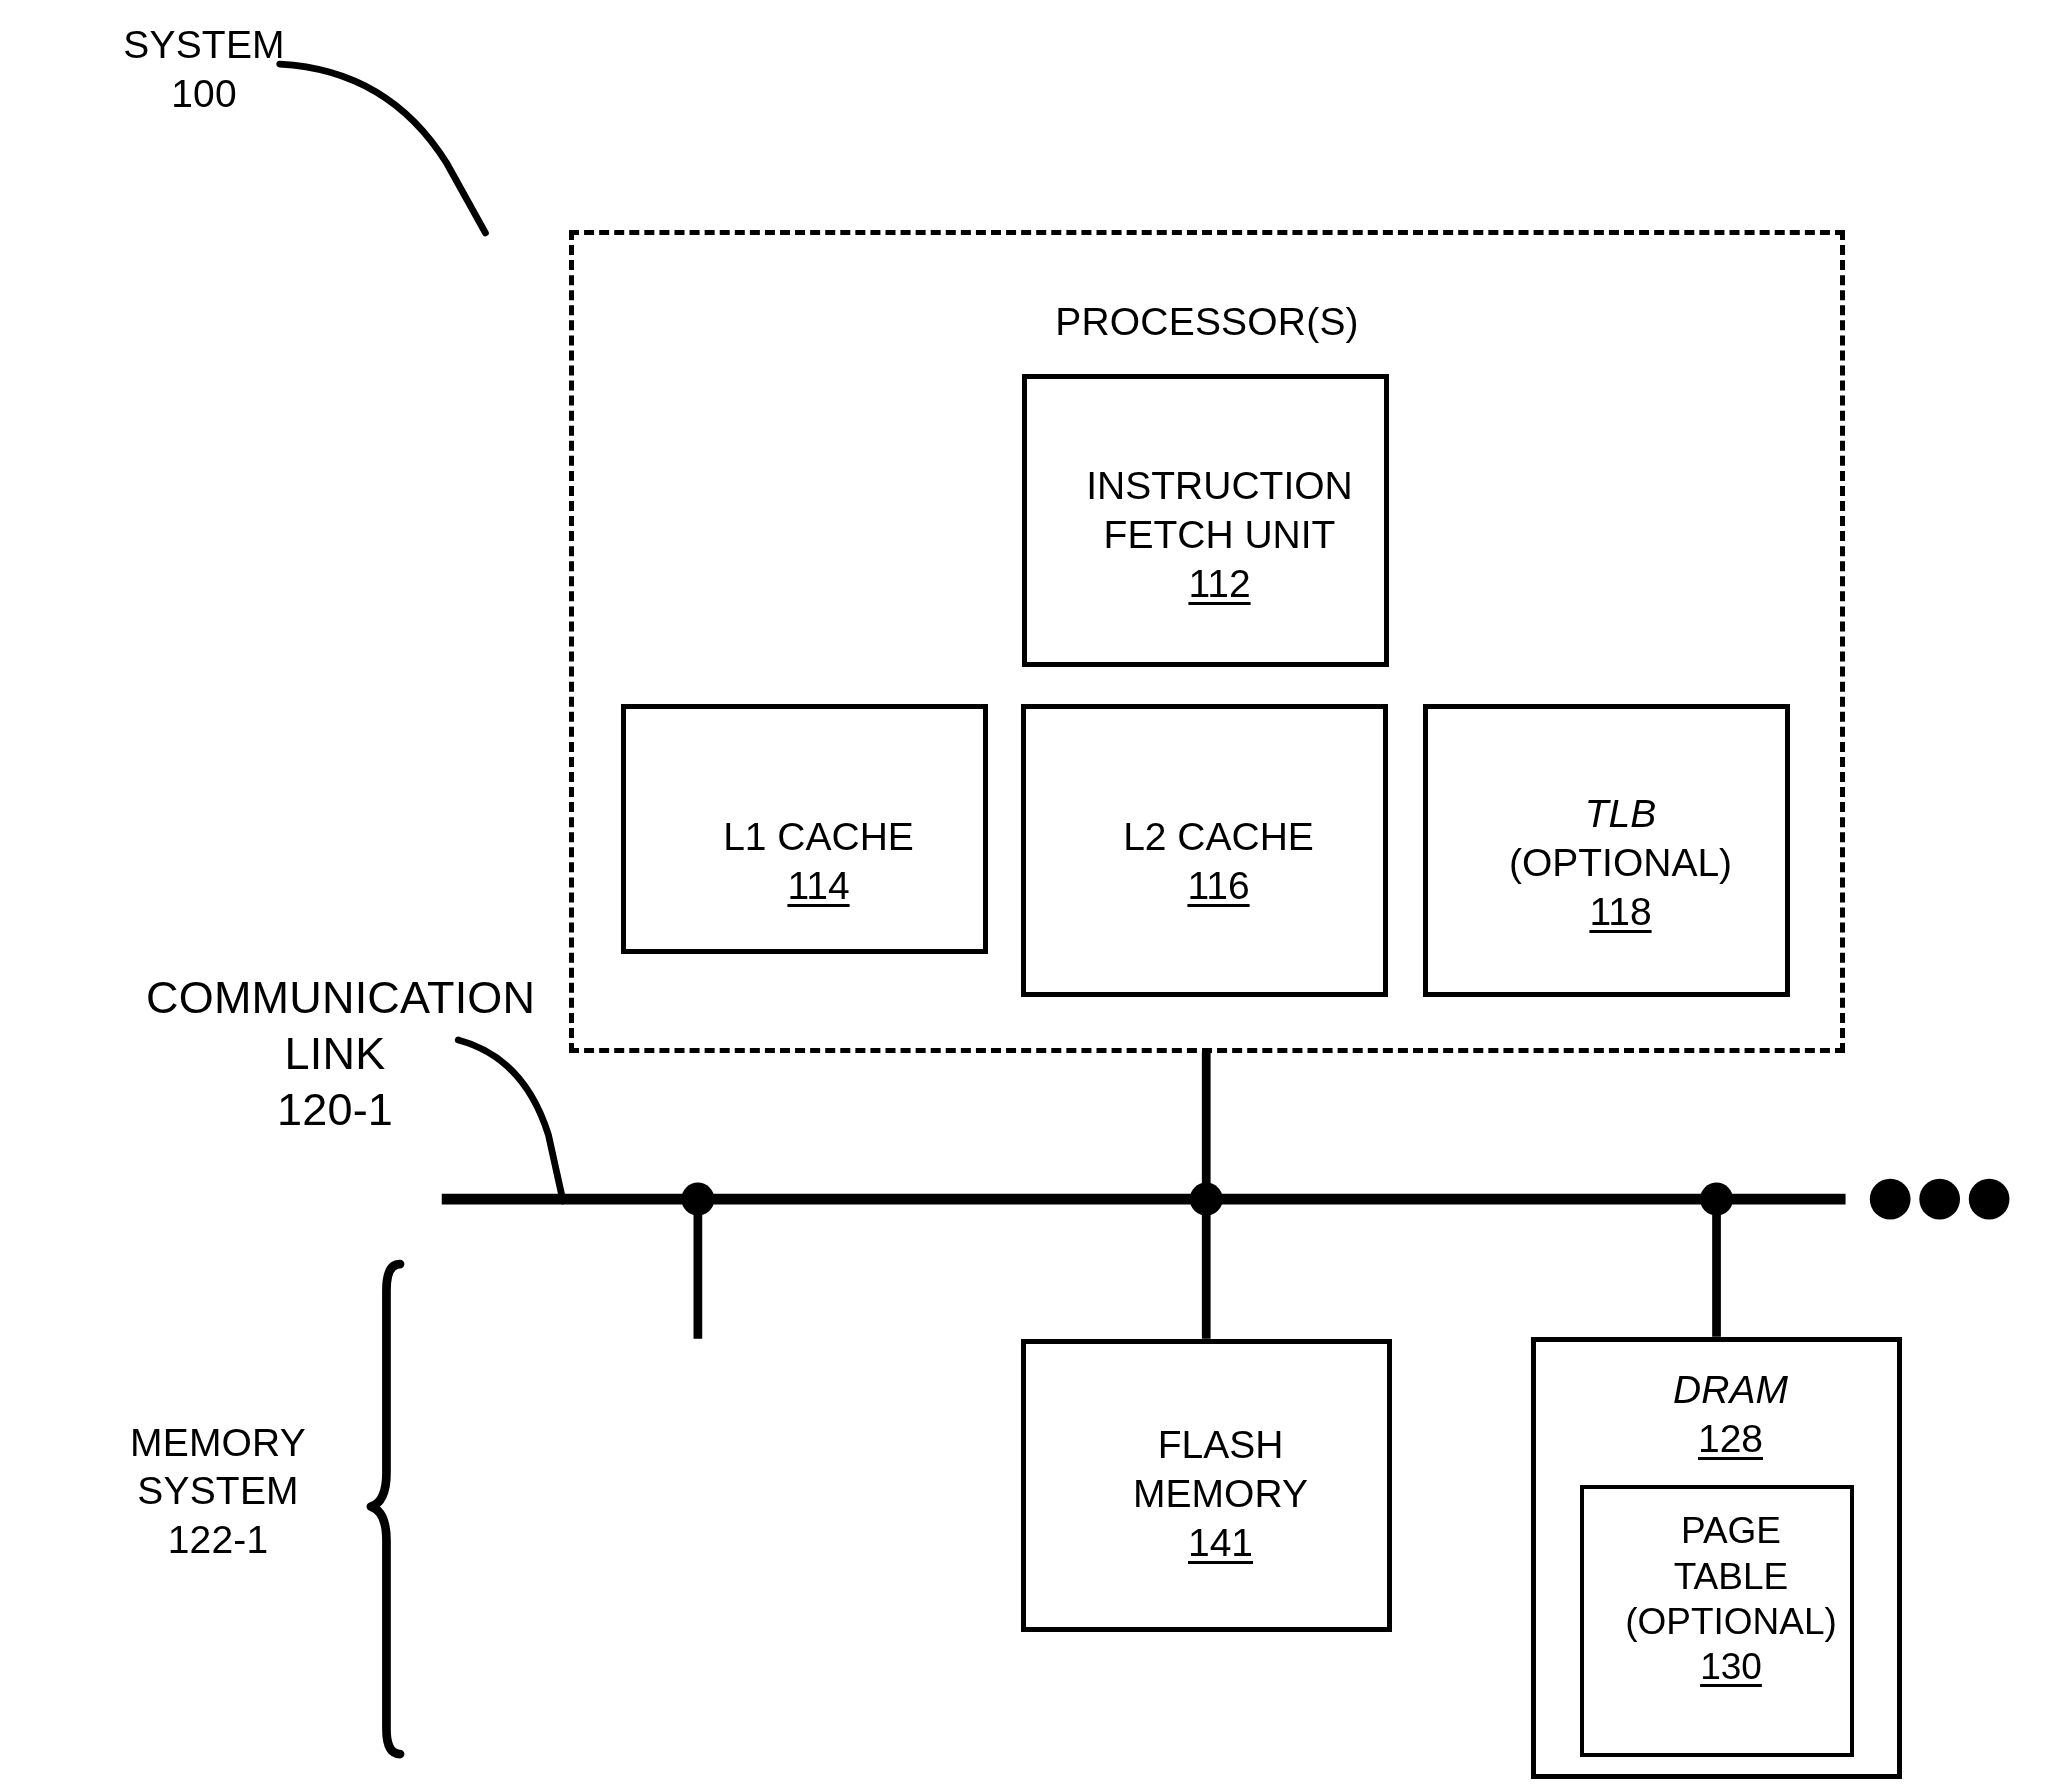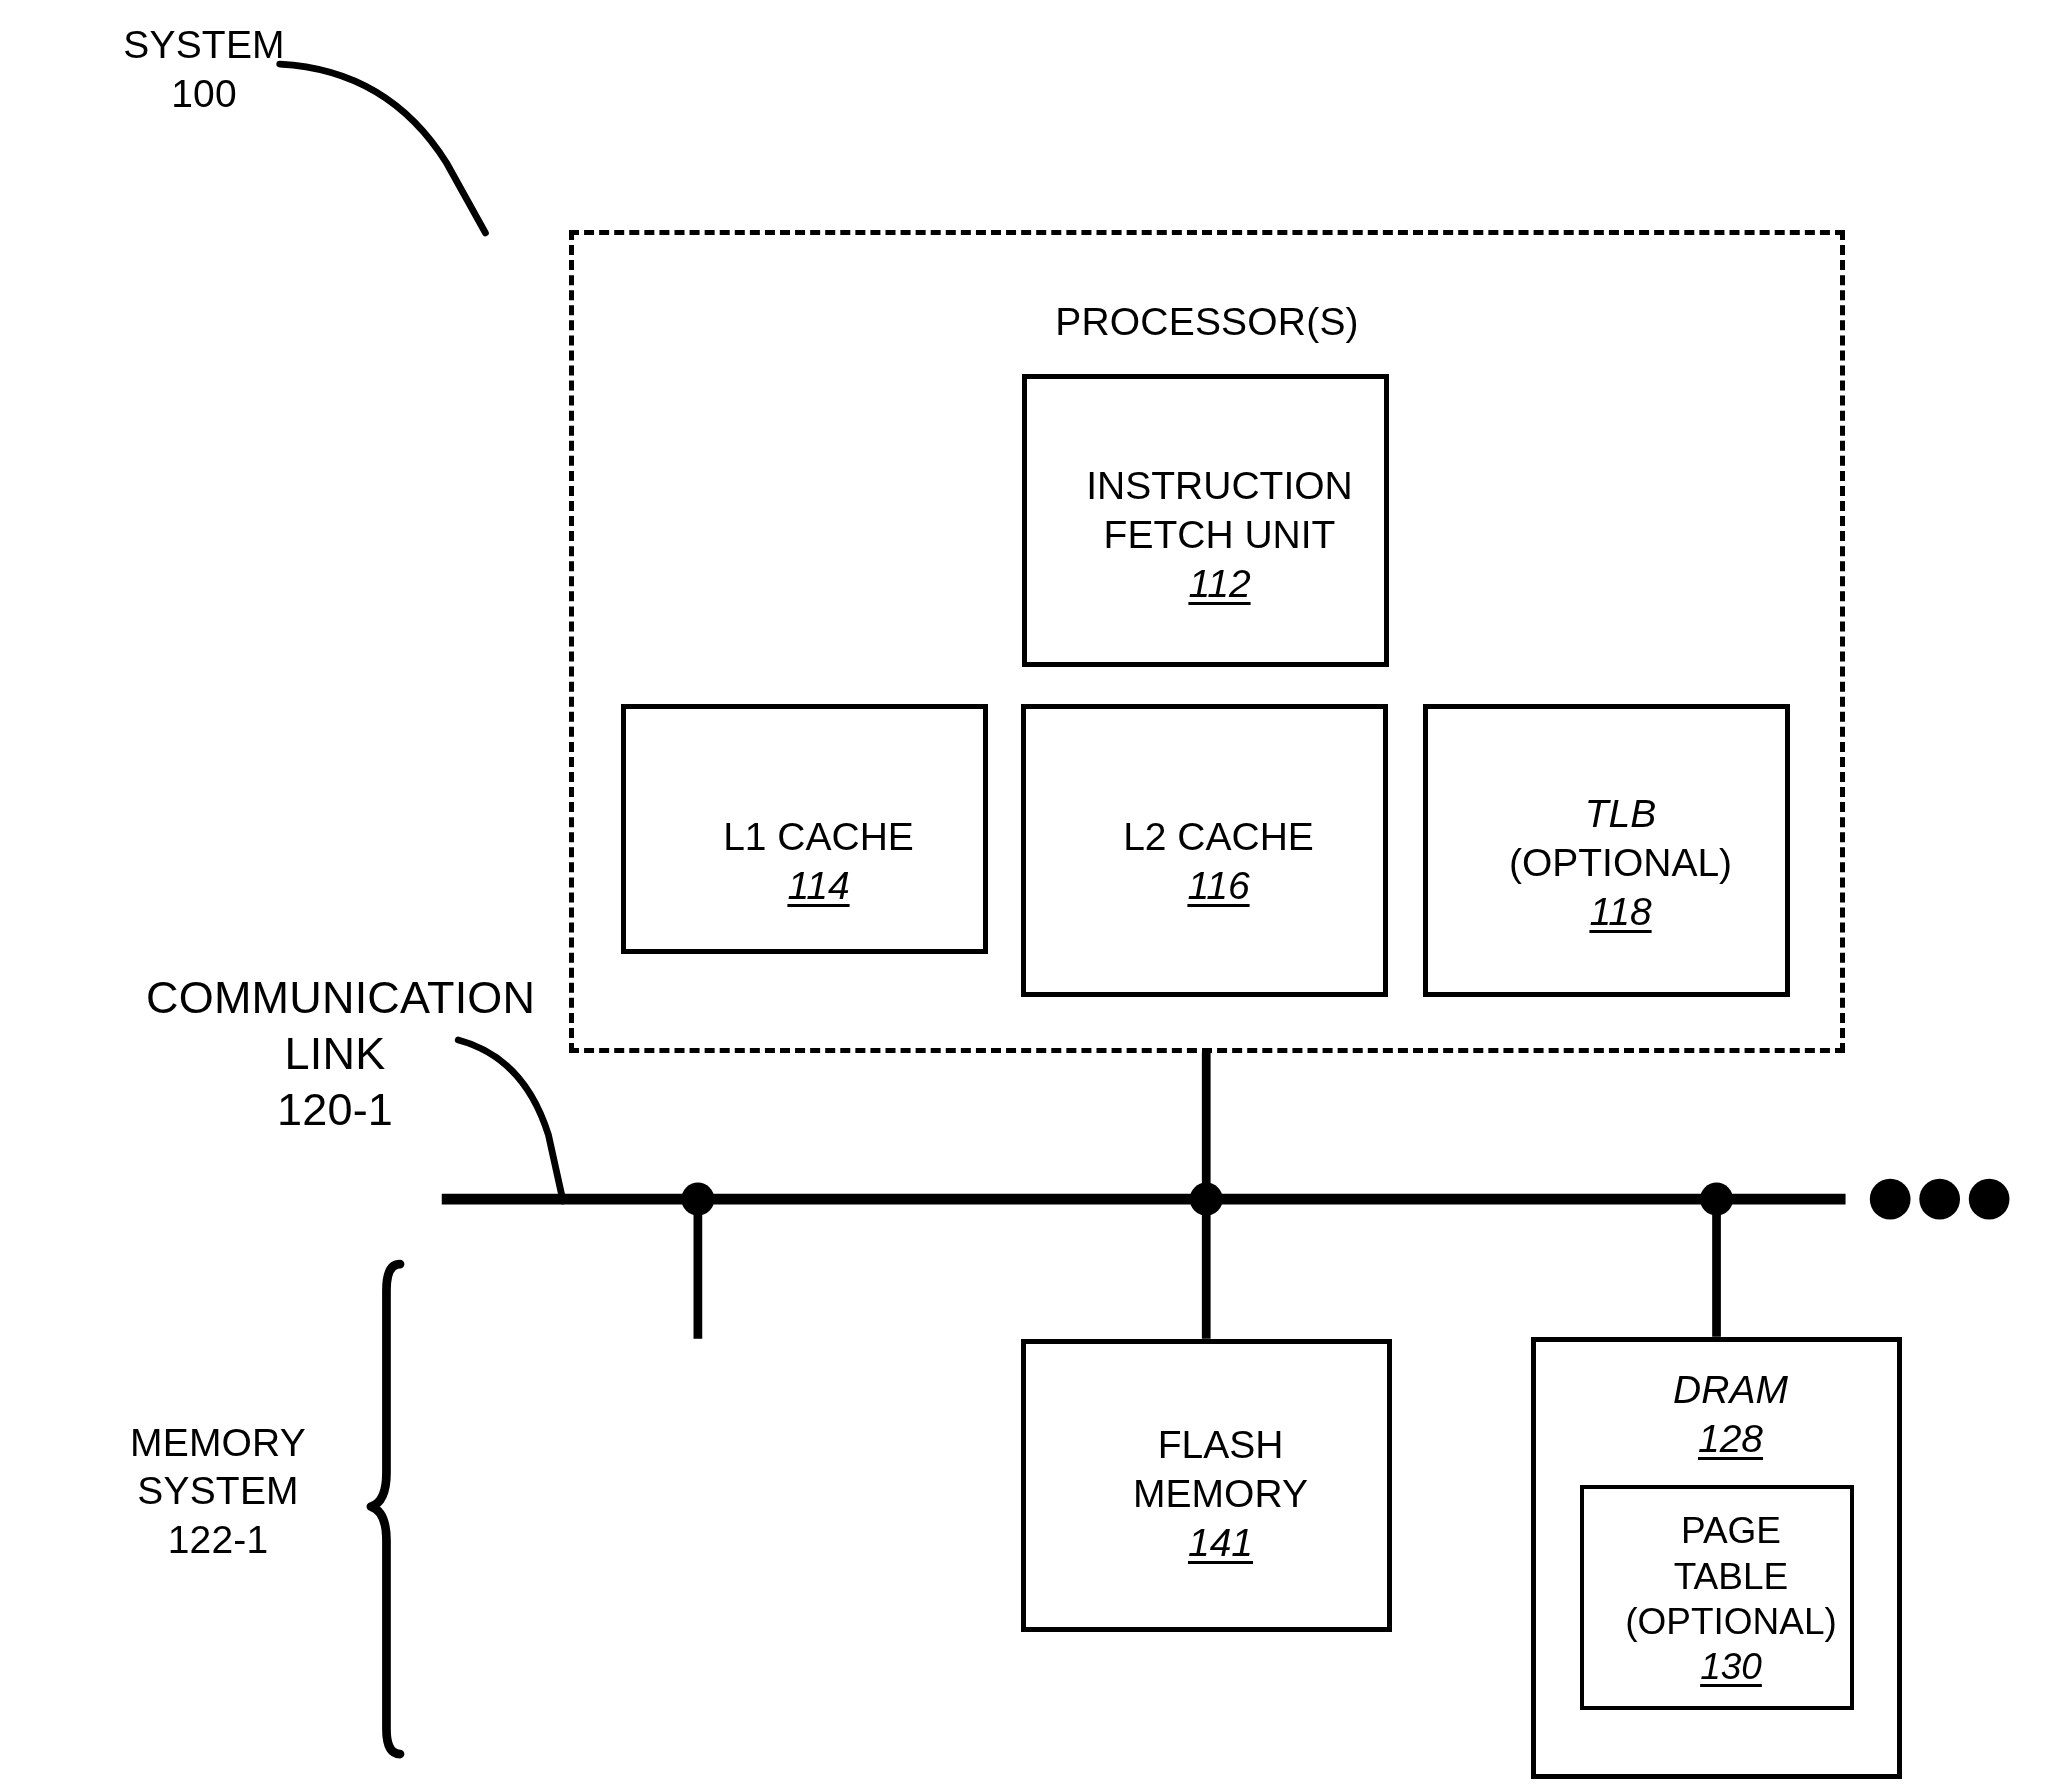--- a/index.html
+++ b/index.html
@@ -79,40 +79,40 @@
   .boxtext {
     position: absolute;
     left: 0;
     right: 0;
     text-align: center;
     font-size: 39px;
     line-height: 1.26;
     padding-left: 28px;
   }
   .ital { font-style: italic; }
-  .num  { text-decoration: underline; text-underline-offset: 4.9px; font-style: italic; }
+  .num  { text-decoration: underline; text-underline-offset: 4.9px; }
 
   
   #processor-box      { left: 569px;  top: 230px;  width: 1276px; height: 823px; }
   #processor-heading  { left: 569px;  top: 250px;  width: 1276px; }
 
   #ifu-box   { left: 1022px; top: 374px;  width: 367px; height: 293px; }
   #ifu-text  { top: 82px; }
 
   #l1-box    { left: 621px;  top: 704px;  width: 367px; height: 250px; }
   #l2-box    { left: 1021px; top: 704px;  width: 367px; height: 293px; }
   #tlb-box   { left: 1423px; top: 704px;  width: 367px; height: 293px; }
   .cache-text { top: 103px; }
   #tlb-text   { top: 80px; }
 
   
   #hdd-box   { left: 512px;  top: 1339px; width: 371px; height: 293px; }
   #flash-box { left: 1021px; top: 1339px; width: 371px; height: 293px; }
   #dram-box  { left: 1531px; top: 1337px; width: 371px; height: 442px; }
-  #pagetable-box { left: 1580px; top: 1485px; width: 274px; height: 225px; }
+  #pagetable-box { left: 1580px; top: 1485px; width: 274px; height: 272px; }
 
   #hdd-text   { top: 101px; }
   #flash-text { top: 76px; }
   #dram-text  { top: 23px; }
   #pagetable-text { top: 19.4px; font-size: 37px; line-height: 1.22; }
 </style>
 </head>
 <body>
 
 <div id="diagram">

